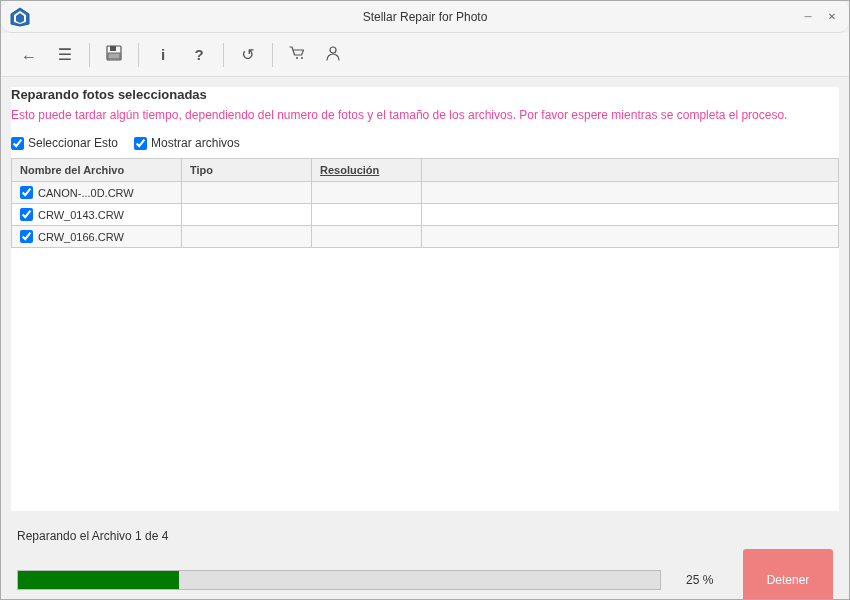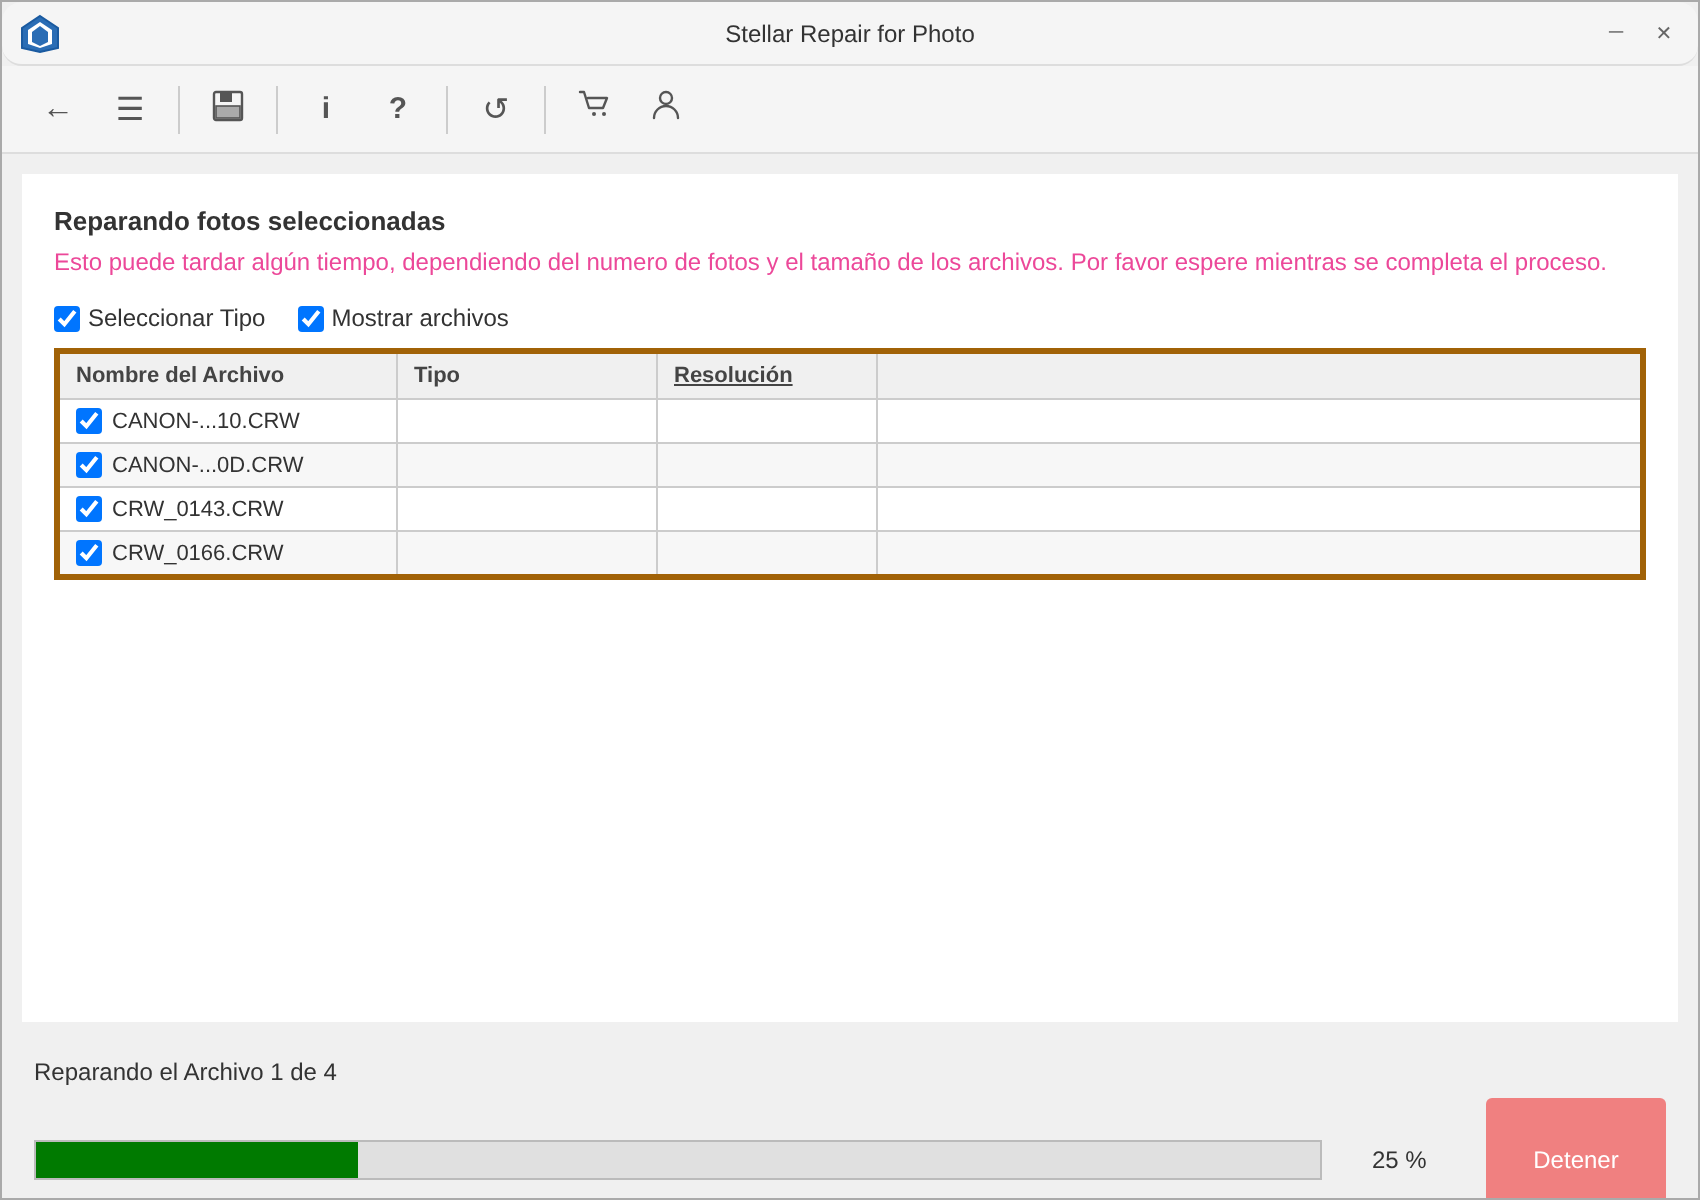--- a/index.html
+++ b/index.html
@@ -86,21 +86,21 @@
       width: 1px;
       height: 24px;
       background: #ccc;
       margin: 0 4px;
     }
 
     
     .main-content {
       background: white;
       margin: 10px;
-      padding: 16px;
+      padding: 0;
       height: calc(600px - 32px - 44px - 20px - 80px);
     }
 
     .status-title {
       font-size: 13px;
       font-weight: 600;
       color: #333;
       margin-bottom: 4px;
     }
     .status-description {
@@ -127,21 +127,21 @@
     .checkbox-label input[type="checkbox"] {
       width: 13px;
       height: 13px;
       cursor: pointer;
     }
 
     
     .file-table {
       width: 100%;
       border-collapse: collapse;
-      border: 3px solid #a16207;
+      border: 1px solid #a16207;
     }
     .file-table th {
       background: #f0f0f0;
       border: 1px solid #ccc;
       padding: 5px 8px;
       text-align: left;
       font-size: 11px;
       font-weight: 600;
       color: #444;
     }
@@ -276,49 +276,38 @@
   </button>
 </div>
 
 <div class="main-content">
   <div class="status-title">Reparando fotos seleccionadas</div>
   <div class="status-description">Esto puede tardar algún tiempo, dependiendo del numero de fotos y el tamaño de los archivos. Por favor espere mientras se completa el proceso.</div>
 
   <div class="checkbox-row">
     <label class="checkbox-label">
       <input type="checkbox" checked="" style="">
-      <span>Seleccionar Tipo</span>
+      <span>Seleccionar Esto</span>
     </label>
     <label class="checkbox-label">
       <input type="checkbox" checked="" style="">
       <span>Mostrar archivos</span>
     </label>
   </div>
 
   <table class="file-table">
     <thead>
       <tr>
         <th class="col-name">Nombre del Archivo</th>
         <th class="col-type">Tipo</th>
         <th class="col-res">Resolución</th>
         <th class="col-preview"></th>
       </tr>
     </thead>
     <tbody id="file-table-body">
-    <tr class="row-even">
-          <td class="col-name">
-            <div class="file-row-cell">
-              <input type="checkbox" checked="" style="width: 13px; height: 13px; cursor: pointer;">
-              <span>CANON-...10.CRW</span>
-            </div>
-          </td>
-          <td class="col-type"></td>
-          <td class="col-res"></td>
-          <td class="col-preview preview-cell"></td>
-        </tr>
         <tr class="row-odd">
           <td class="col-name">
             <div class="file-row-cell">
               <input type="checkbox" checked="" style="width: 13px; height: 13px; cursor: pointer;">
               <span>CANON-...0D.CRW</span>
             </div>
           </td>
           <td class="col-type"></td>
           <td class="col-res"></td>
           <td class="col-preview preview-cell"></td>

